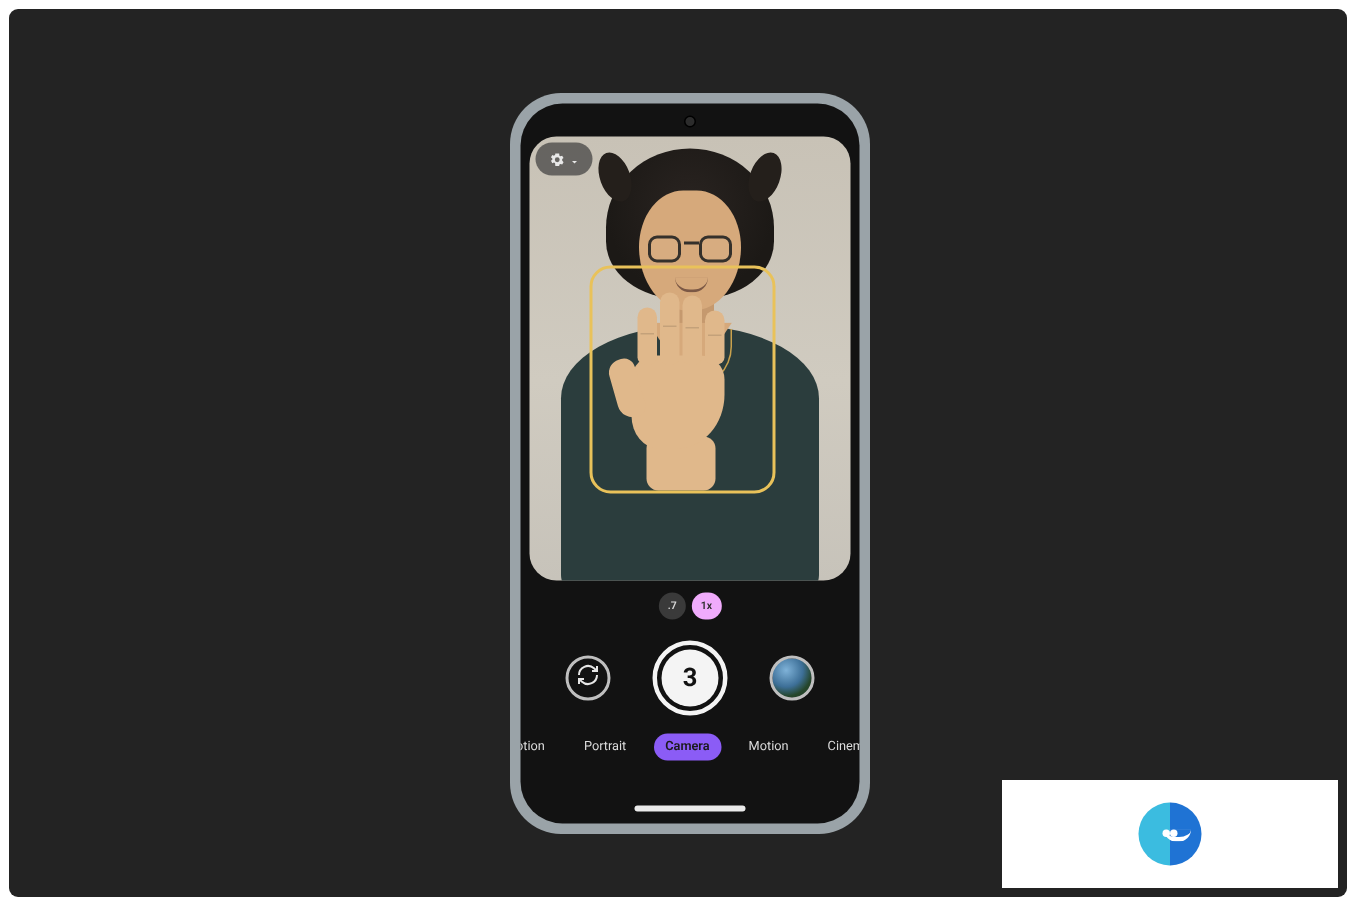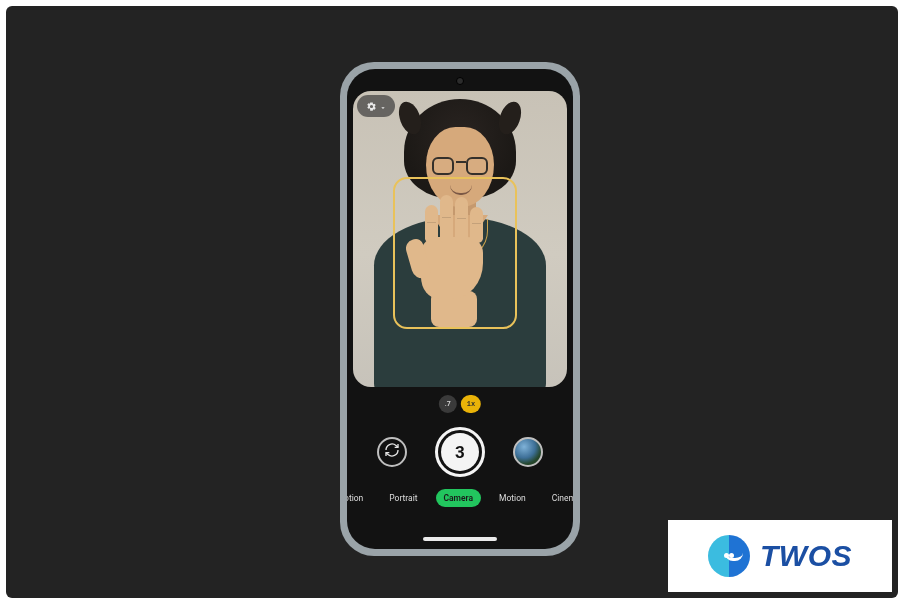--- a/index.html
+++ b/index.html
@@ -261,21 +261,21 @@
     border-radius: 10px;
     font-size: 7px;
     font-weight: 600;
     display: flex;
     align-items: center;
     justify-content: center;
     padding: 0 6px;
     min-width: 18px;
   }
   .zoom-btn.inactive { background: #3a3a3a; color: #d8d8d8; }
-  .zoom-btn.active   { background: #eab308; color: #2d2d2d; font-family: Liberation Mono, monospace; }
+  .zoom-btn.active   { background: #f0abfc; color: #2d2d2d; }
 
   .controls-row {
     position: absolute;
     top: 358px;
     left: 0; right: 0;
     display: flex;
     align-items: center;
     justify-content: center;
     gap: 28px;
   }
@@ -312,21 +312,21 @@
     position: absolute;
     top: 420px;
     left: 0; right: 0;
     display: flex;
     align-items: center;
     justify-content: center;
     gap: 10px;
     font-size: 8.5px;
   }
   .mode { color: #dcdcdc; padding: 4px 8px; border-radius: 12px; white-space: nowrap; }
-  .mode.active { background: #22c55e; color: #1a1a1a; font-weight: 600; }
+  .mode.active { background: #8b5cf6; color: #1a1a1a; font-weight: 600; }
 
   .gesture-bar {
     position: absolute;
     bottom: 8px;
     left: 50%;
     transform: translateX(-50%);
     width: 74px; height: 4px;
     border-radius: 3px;
     background: #eaeaea;
   }
@@ -463,16 +463,15 @@
   <div class="watermark">
     <div class="wm-logo">
       <div class="half l"></div>
         <div class="half r"></div>
       <div class="face2">
         <div class="eye2 le"></div>
           <div class="eye2 re"></div>
           <div class="sm2"></div>
       </div>
     </div>
-    <div class="wm-text">TWOS</div>
   </div>
 
 </div>
 
 </body></html>

